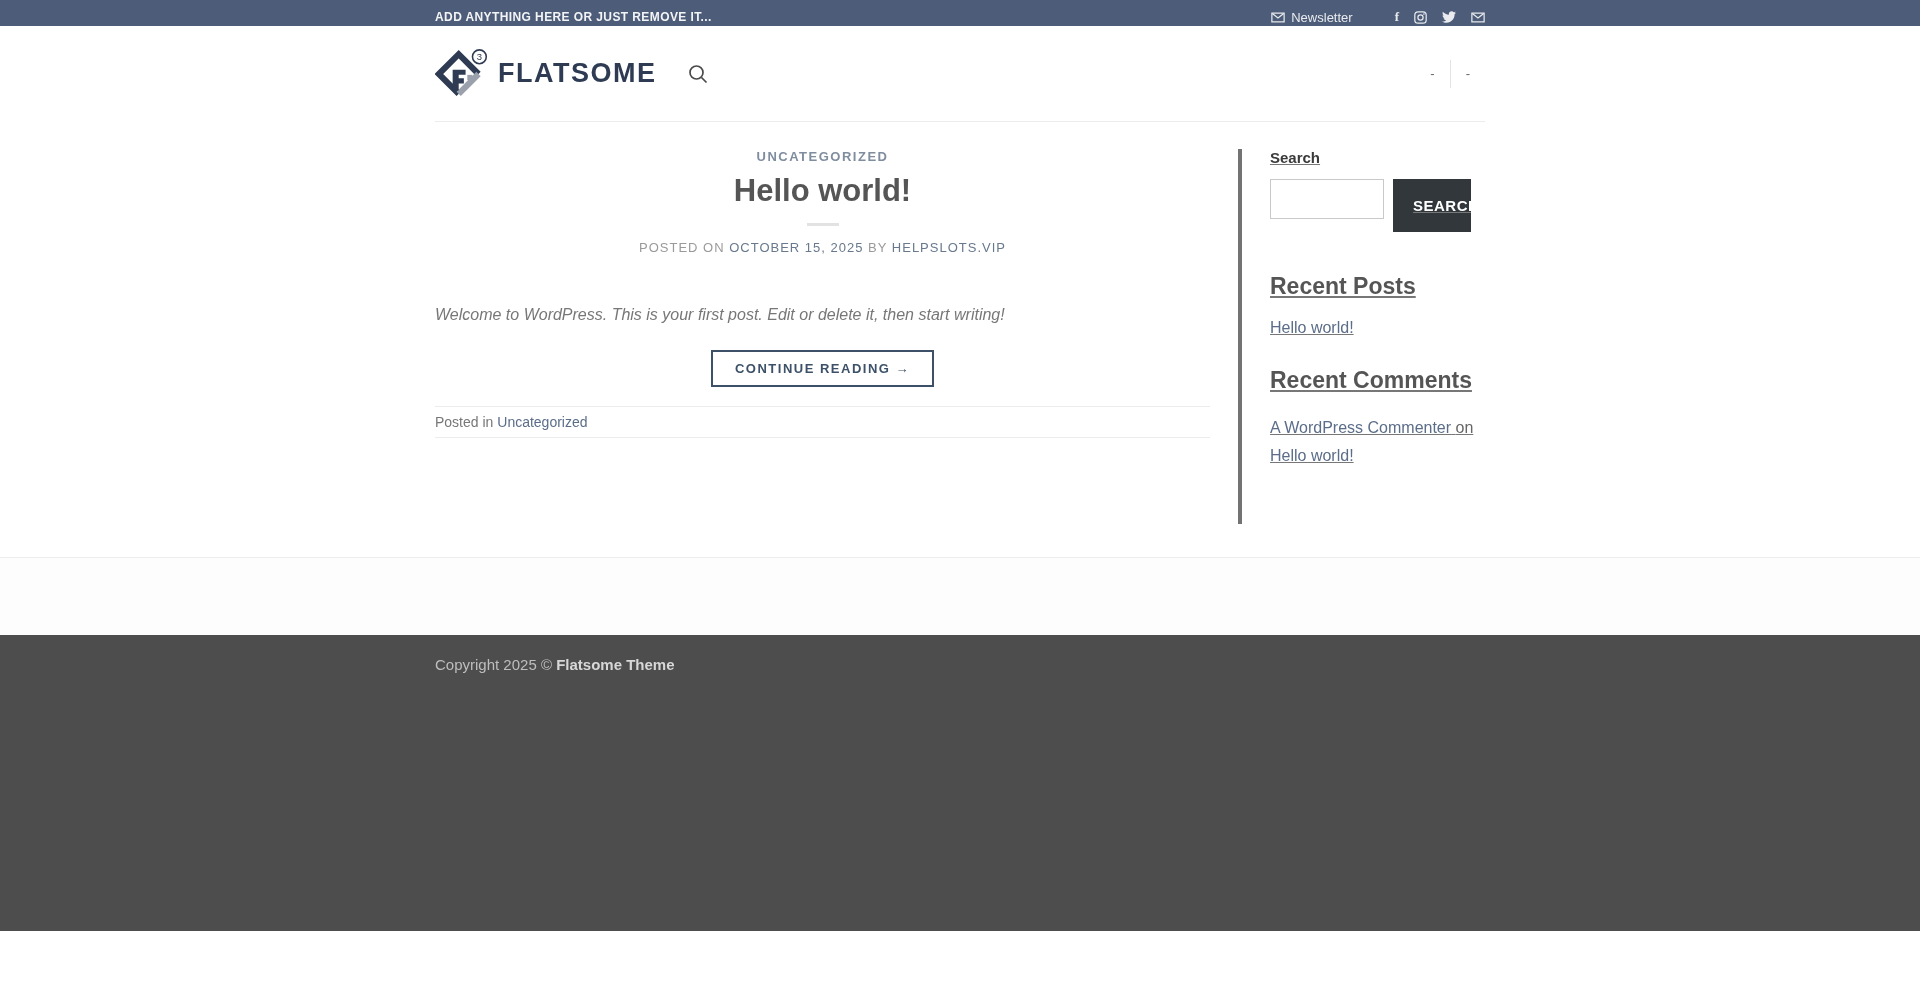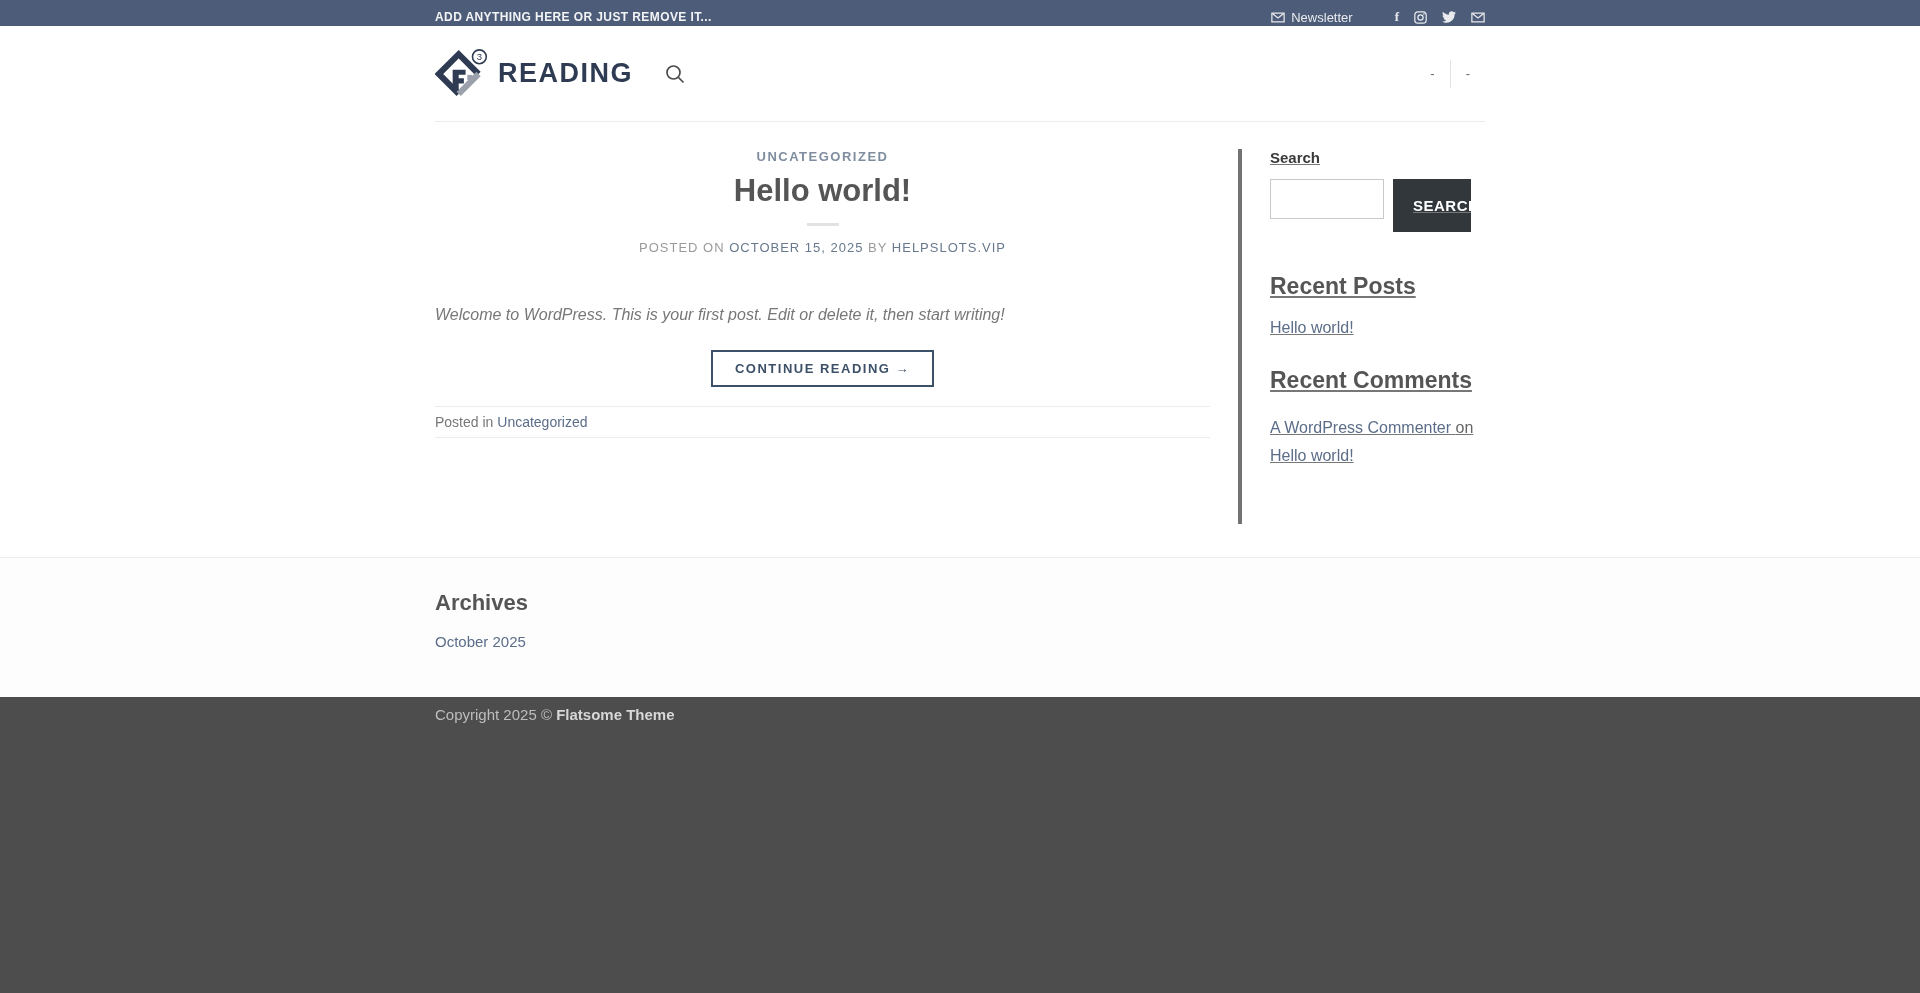--- a/index.html
+++ b/index.html
@@ -100,21 +100,21 @@
   .site-footer { margin-top: 33px; border-top: 1px solid #ececec; background: #fdfdfd; }
   .footer-inner { display: flex; padding: 31px 0 46px; }
   .footer-widget { width: 262px; }
   .fw-title { color: #555; font-size: 22px; font-weight: bold; line-height: 28px; }
   .fw-list { margin-top: 16px; list-style: none; }
   .fw-list li { font-size: 15px; line-height: 18px; }
   .fw-list a { color: #5b6d89; text-decoration: none; cursor: pointer; }
 
   
   .absolute-footer { background: #4d4d4d; height: 296px; }
-  .copyright { padding-top: 9px; color: #bdbdbd; font-size: 15px; line-height: 18px; }
+  .copyright { padding-top: 21px; color: #bdbdbd; font-size: 15px; line-height: 18px; }
   .copyright strong { color: #d7d7d7; font-weight: bold; }
 </style>
 </head>
 <body>
 
 <div class="topbar">
   <div class="container topbar-inner">
     <div class="topbar-msg">ADD ANYTHING HERE OR JUST REMOVE IT...</div>
     <div class="topbar-right">
       <a class="tb-link">
@@ -154,21 +154,21 @@
   <div class="container header-inner">
     <a class="logo">
       <svg width="56" height="50" viewBox="0 0 64 58">
         <polyline points="50,29 27,6 4,29 27,52" fill="none" stroke="#2e3b52" stroke-width="7"></polyline>
         <polyline points="27,52 50,29" fill="none" stroke="#9ba1ac" stroke-width="7"></polyline>
         <path d="M20 24 h15 v6 h-8 v4 h6 v6 h-6 v8 h-7 z" fill="#2e3b52"></path>
         <path d="M37 30 h6 v6 h-6 z" fill="#9ba1ac"></path>
         <circle cx="51" cy="9" r="8" fill="#ffffff" stroke="#2e3b52" stroke-width="1.8"></circle>
         <text x="51" y="13" text-anchor="middle" font-size="11" fill="#2e3b52" font-family="Liberation Sans, DejaVu Sans, sans-serif">3</text>
       </svg>
-      <span class="logo-text">READING</span>
+      <span class="logo-text">FLATSOME</span>
     </a>
     <span class="header-search">
       <svg width="20" height="20" viewBox="0 0 20 20">
         <circle cx="8.5" cy="8.5" r="6.5" fill="none" stroke="#4a4a4a" stroke-width="1.7"></circle>
         <line x1="13.5" y1="13.5" x2="18.5" y2="18.5" stroke="#4a4a4a" stroke-width="1.7"></line>
       </svg>
     </span>
     <span class="header-spacer"></span>
     <nav class="header-nav">
       <span class="nav-dash">-</span>
@@ -226,28 +226,20 @@
         <a class="comment-post">Hello world!</a>
       </div>
       <div class="sidebar-pad"></div>
     </aside>
 
   </div>
 </div>
 
 <footer class="site-footer">
   <div class="container footer-inner">
-    <div class="footer-widget">
-      <div class="fw-title">Archives</div>
-      <ul class="fw-list">
-        <li>
-          <a>October 2025</a>
-        </li>
-      </ul>
-    </div>
   </div>
 </footer>
 
 <div class="absolute-footer">
   <div class="container">
     <div class="copyright">
       <span>Copyright 2025 © </span><strong>Flatsome Theme</strong>
     </div>
   </div>
 </div>

